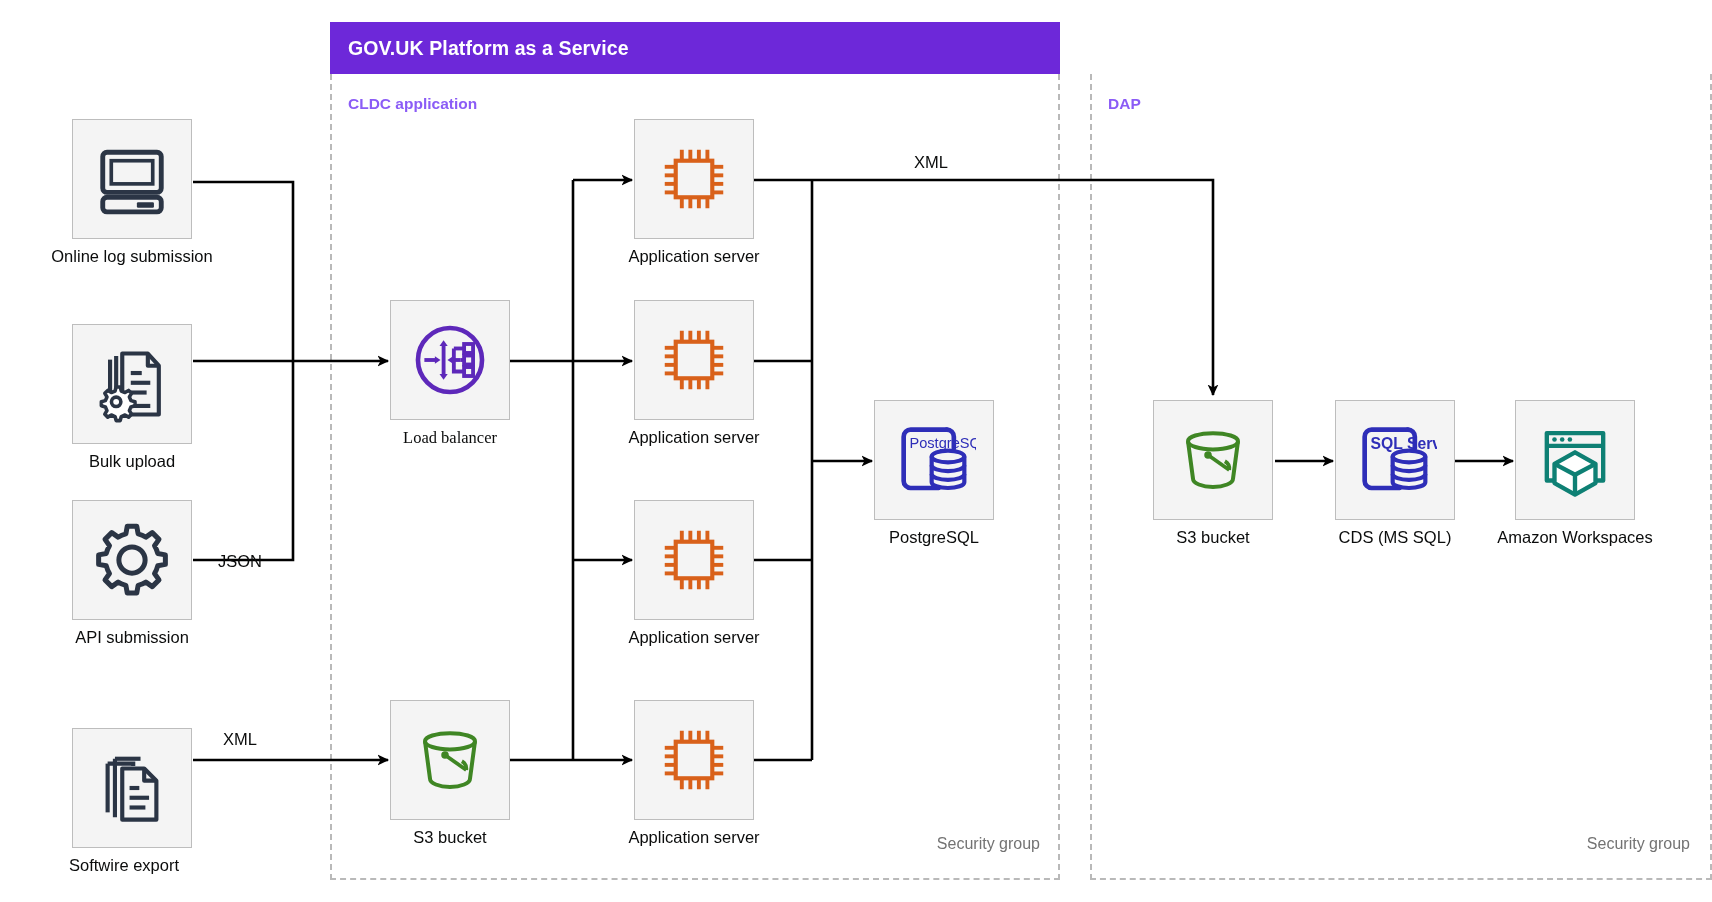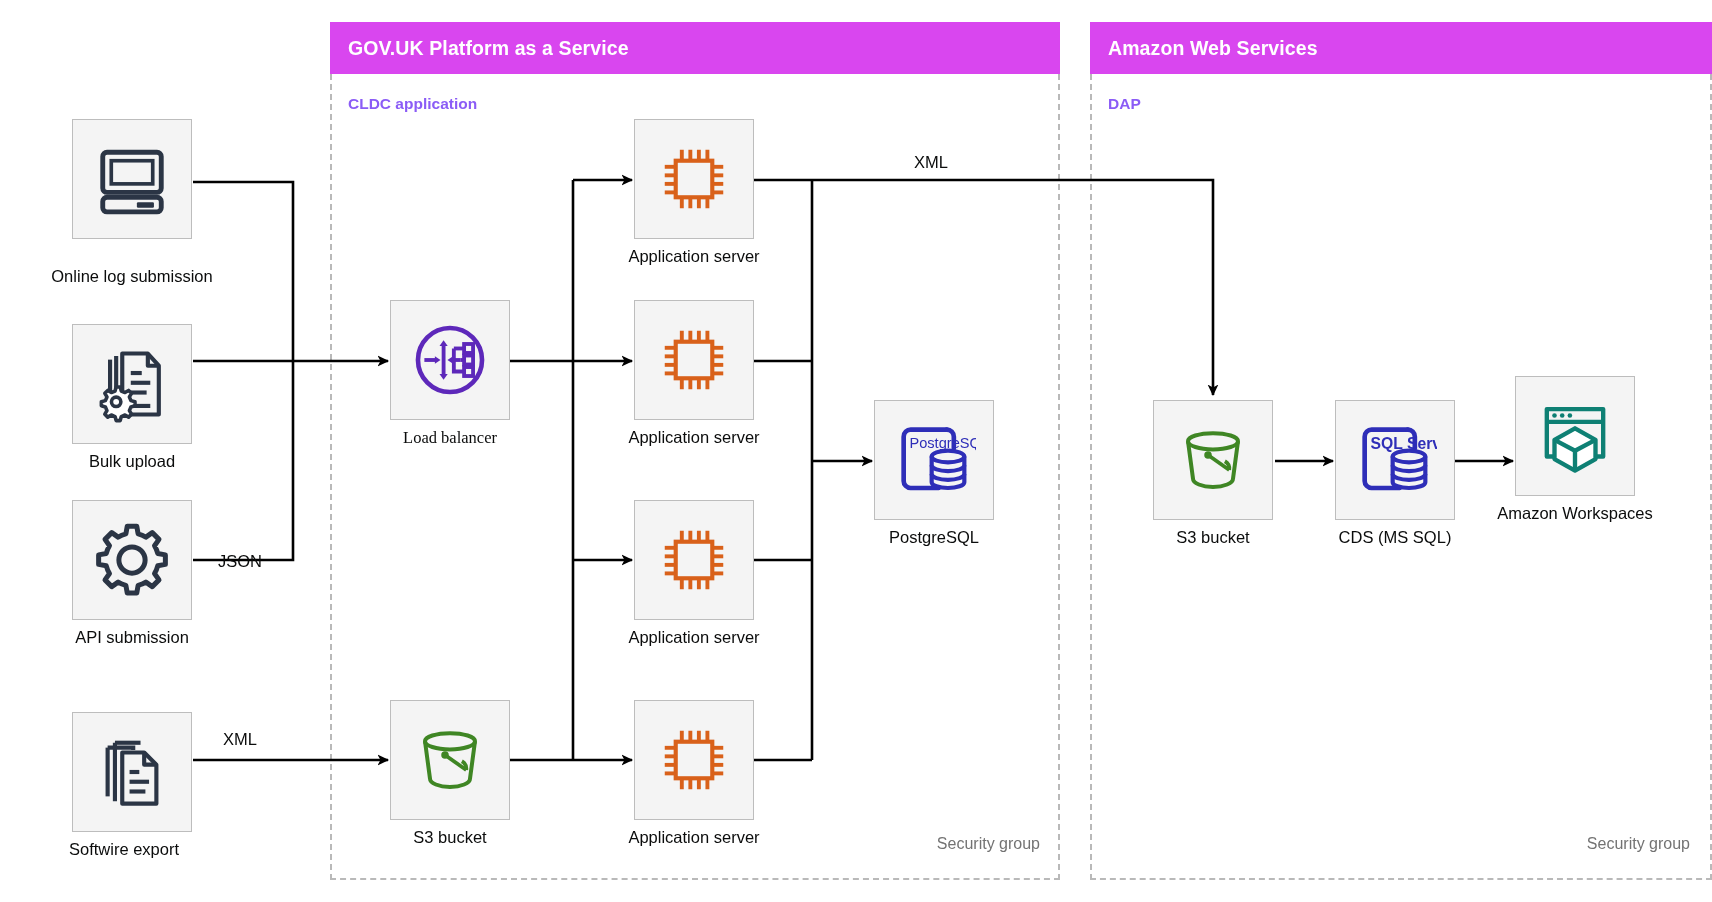--- a/index.html
+++ b/index.html
@@ -15,21 +15,21 @@
   #canvas {
     position: relative;
     width: 1712px;
     height: 902px;
     background: #ffffff;
     overflow: hidden;
   }
   .zone-header {
     position: absolute;
     box-sizing: border-box;
-    background: #d946ef;
+    background: #6d28d9;
     color: #ffffff;
     font-size: 19.5px;
     font-weight: bold;
     display: flex;
     align-items: center;
     padding-left: 18px;
     letter-spacing: .1px;
   }
   .zone-body {
     position: absolute;
@@ -97,23 +97,20 @@
 
 <div id="canvas">
 
   <div class="zone-header" style="left:330px; top:22px; width:730px; height:52px;">
     <span>GOV.UK Platform as a Service</span>
   </div>
   <div class="zone-body" style="left:330px; top:74px; width:730px; height:806px;"></div>
   <div class="zone-sublabel" style="left:348px; top:95px;">CLDC application</div>
   <div class="zone-footer" style="left:790px; top:835px; width:250px;">Security group</div>
 
-  <div class="zone-header" style="left:1090px; top:22px; width:622px; height:52px;">
-    <span>Amazon Web Services</span>
-  </div>
   <div class="zone-body" style="left:1090px; top:74px; width:622px; height:806px;"></div>
   <div class="zone-sublabel" style="left:1108px; top:95px;">DAP</div>
   <div class="zone-footer" style="left:1440px; top:835px; width:250px;">Security group</div>
 
   <svg id="wires" viewBox="0 0 1712 902" xmlns="http://www.w3.org/2000/svg">
     <defs>
       <marker id="arrow" viewBox="0 0 12 12" refX="10.5" refY="6" markerWidth="12" markerHeight="12" orient="auto-start-reverse" markerUnits="userSpaceOnUse">
         <path d="M0,0.6 L11.6,6 L0,11.4 L3,6 Z" fill="#000000"></path>
       </marker>
     </defs>
@@ -156,21 +153,21 @@
 
   <div class="node" style="left:72px; top:119px; width:120px; height:160px;">
     <div class="node-box" style="left:0; top:0; width:120px; height:120px;">
       <svg width="78" height="78" viewBox="0 0 64 64">
         <rect x="8" y="10" width="48" height="33" rx="3.5" fill="none" stroke="#2b3545" stroke-width="4"></rect>
         <rect x="15" y="17" width="34" height="19" fill="none" stroke="#2b3545" stroke-width="3"></rect>
         <rect x="8" y="47" width="48" height="12" rx="3.5" fill="none" stroke="#2b3545" stroke-width="4"></rect>
         <rect x="36" y="51" width="14" height="4.5" rx="1" fill="#2b3545"></rect>
       </svg>
     </div>
-    <div class="node-label" style="top:128px;margin-top:20px;">Online log submission</div>
+    <div class="node-label" style="top:128px;">Online log submission</div>
   </div>
 
   <div class="node" style="left:72px; top:300px; width:120px; height:160px;margin-top:24px;">
     <div class="node-box" style="left:0; top:0; width:120px; height:120px;">
       <svg width="78" height="78" viewBox="0 0 64 64">
         <path d="M14 12 L14 54" fill="none" stroke="#2b3545" stroke-width="3.4"></path>
         <path d="M19 9 L19 57" fill="none" stroke="#2b3545" stroke-width="3.4"></path>
         <path d="M24 7 L45 7 L54 17 L54 57 L24 57 Z" fill="none" stroke="#2b3545" stroke-width="3.4" stroke-linejoin="round"></path>
         <path d="M45 7 L45 17 L54 17" fill="none" stroke="#2b3545" stroke-width="3.4" stroke-linejoin="round"></path>
         <path d="M31 23 L40 23" stroke="#2b3545" stroke-width="3.4"></path>
@@ -191,21 +188,21 @@
       <svg width="80" height="80" viewBox="0 0 64 64">
         <g transform="translate(32,32)">
           <path d="M-3.8,-27 l7.6,0 l1.1,6.1 a21,21 0 0 1 6.2,2.6 l5.1,-3.6 l5.4,5.4 l-3.6,5.1 a21,21 0 0 1 2.6,6.2 l6.1,1.1 l0,7.6 l-6.1,1.1 a21,21 0 0 1 -2.6,6.2 l3.6,5.1 l-5.4,5.4 l-5.1,-3.6 a21,21 0 0 1 -6.2,2.6 l-1.1,6.1 l-7.6,0 l-1.1,-6.1 a21,21 0 0 1 -6.2,-2.6 l-5.1,3.6 l-5.4,-5.4 l3.6,-5.1 a21,21 0 0 1 -2.6,-6.2 l-6.1,-1.1 l0,-7.6 l6.1,-1.1 a21,21 0 0 1 2.6,-6.2 l-3.6,-5.1 l5.4,-5.4 l5.1,3.6 a21,21 0 0 1 6.2,-2.6 Z" fill="none" stroke="#2b3545" stroke-width="4" stroke-linejoin="round"></path>
           <circle cx="0" cy="0" r="10.5" fill="none" stroke="#2b3545" stroke-width="4"></circle>
         </g>
       </svg>
     </div>
     <div class="node-label" style="top:128px;">API submission</div>
   </div>
 
-  <div class="node" style="left:72px; top:712px; width:104px; height:160px;">
+  <div class="node" style="left:72px; top:728px; width:104px; height:160px;">
     <div class="node-box" style="left:0; top:0; width:120px; height:120px;">
       <svg width="78" height="78" viewBox="0 0 64 64">
         <path d="M12 12 L33 12 L33 14" fill="none" stroke="#2b3545" stroke-width="3.4"></path>
         <path d="M12 12 L12 52" fill="none" stroke="#2b3545" stroke-width="3.4"></path>
         <path d="M18 8 L39 8" fill="none" stroke="#2b3545" stroke-width="3.4"></path>
         <path d="M18 8 L18 56" fill="none" stroke="#2b3545" stroke-width="3.4"></path>
         <path d="M24 16 L42 16 L52 26 L52 58 L24 58 Z" fill="none" stroke="#2b3545" stroke-width="3.4" stroke-linejoin="round"></path>
         <path d="M42 16 L42 26 L52 26" fill="none" stroke="#2b3545" stroke-width="3.4" stroke-linejoin="round"></path>
         <path d="M30 32 L38 32" stroke="#2b3545" stroke-width="3.4"></path>
         <path d="M30 40 L46 40" stroke="#2b3545" stroke-width="3.4"></path>
@@ -398,21 +395,21 @@
           <ellipse cx="48" cy="33" rx="14" ry="5"></ellipse>
           <path d="M34 33 L34 55 a14,5 0 0 0 28,0 L62 33"></path>
           <path d="M34 40.5 a14,5 0 0 0 28,0"></path>
           <path d="M34 48 a14,5 0 0 0 28,0"></path>
         </g>
       </svg>
     </div>
     <div class="node-label" style="top:128px;">CDS (MS SQL)</div>
   </div>
 
-  <div class="node" style="left:1515px; top:376px; width:120px; height:160px;">
+  <div class="node" style="left:1515px; top:400px; width:120px; height:160px;">
     <div class="node-box" style="left:0; top:0; width:120px; height:120px;">
       <svg width="82" height="82" viewBox="0 0 64 64">
         <path d="M20 48 L10 48 L10 11 L54 11 L54 48 L44 48" fill="none" stroke="#0e8074" stroke-width="3.4" stroke-linejoin="round"></path>
         <path d="M10 21 L54 21" stroke="#0e8074" stroke-width="3.4"></path>
         <circle cx="16" cy="16" r="1.8" fill="#0e8074"></circle>
         <circle cx="22" cy="16" r="1.8" fill="#0e8074"></circle>
         <circle cx="28" cy="16" r="1.8" fill="#0e8074"></circle>
         <path d="M32 26 L48 35 L48 50 L32 59 L16 50 L16 35 Z" fill="#ffffff" stroke="#0e8074" stroke-width="3.4" stroke-linejoin="round"></path>
         <path d="M16 35 L32 43.5 L48 35" fill="none" stroke="#0e8074" stroke-width="3.4" stroke-linejoin="round"></path>
         <path d="M32 43.5 L32 59" fill="none" stroke="#0e8074" stroke-width="3.4"></path>

